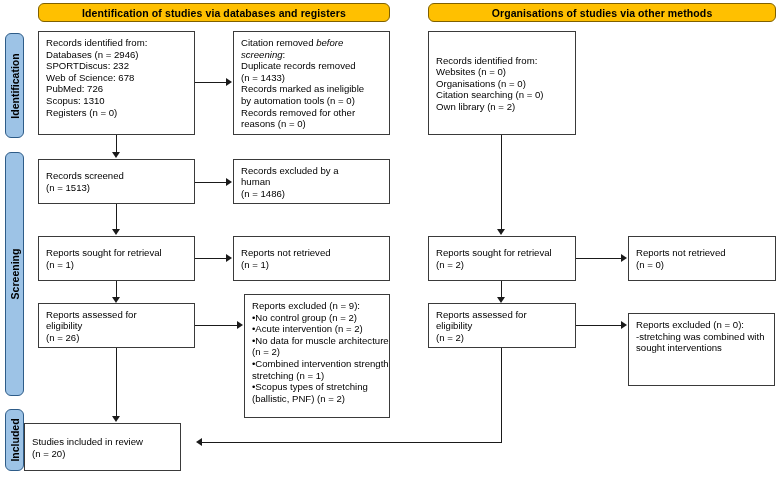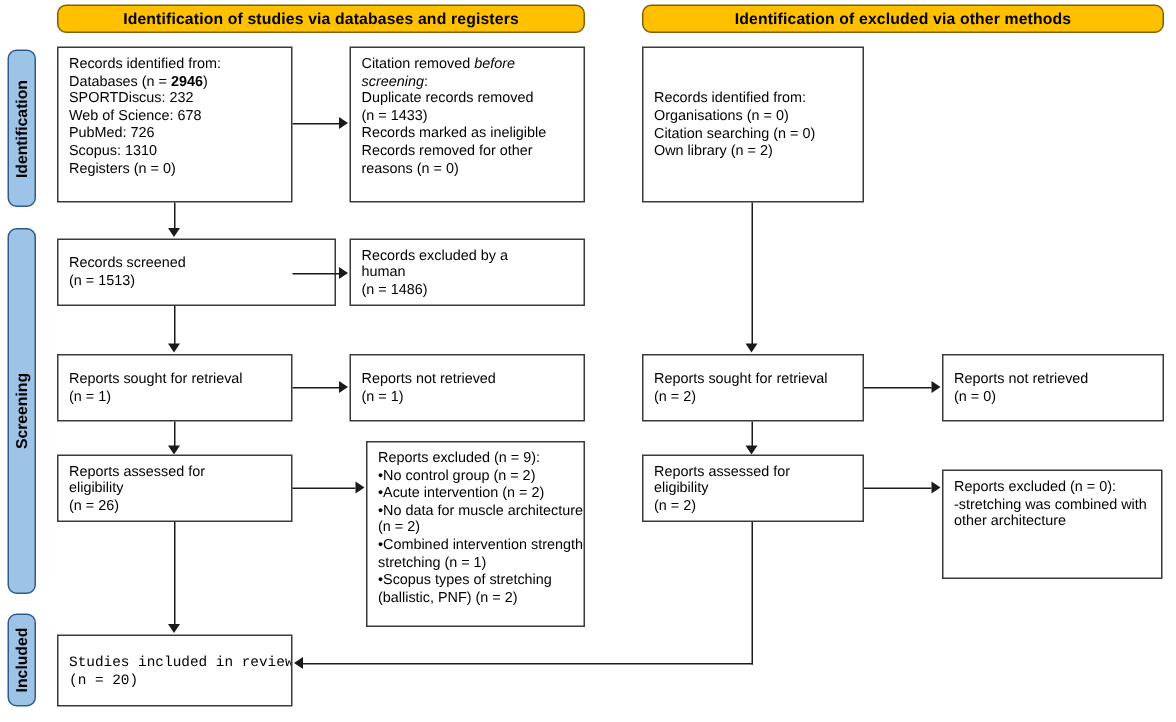--- a/index.html
+++ b/index.html
@@ -66,21 +66,21 @@
     justify-content: center;
   }
   .box .ln {
     display: block;
     white-space: nowrap;
   }
   .box .ital {
     font-style: italic;
   }
   .box .bold {
-    font-weight: bold;
+    font-weight: normal;
   }
   .line {
     position: absolute;
     background: #1a1a1a;
   }
   .h-line { height: 1px; }
   .v-line { width: 1px; }
   .arrow-down {
     position: absolute;
     width: 0; height: 0;
@@ -106,21 +106,21 @@
 </head>
 <body>
 
 <div id="diagram">
 
   <div class="band" style="left:38px; top:3px; width:352px; height:19px;">
     <span>Identification of studies via databases and registers</span>
   </div>
 
   <div class="band" style="left:428px; top:3px; width:348px; height:19px;">
-    <span>Identification of excluded via other methods</span>
+    <span>Organisations of studies via other methods</span>
   </div>
 
   <div class="stage" style="left:5px; top:33px; width:19px; height:105px;">
     <span class="stage-label">Identification</span>
   </div>
 
   <div class="stage" style="left:5px; top:152px; width:19px; height:244px;">
     <span class="stage-label">Screening</span>
   </div>
 
@@ -137,31 +137,32 @@
     <span class="ln">Scopus: 1310</span>
     <span class="ln">Registers (n = 0)</span>
   </div>
 
   <div class="box" style="left:233px; top:31px; width:157px; height:104px;">
     <span class="ln"><span>Citation removed </span><span class="ital">before</span></span>
     <span class="ln"><span class="ital">screening</span><span>:</span></span>
     <span class="ln">Duplicate records removed</span>
     <span class="ln">(n = 1433)</span>
     <span class="ln">Records marked as ineligible</span>
+    <span class="ln">by automation tools (n = 0)</span>
     <span class="ln">Records removed for other</span>
     <span class="ln">reasons (n = 0)</span>
   </div>
 
   <div class="line h-line" style="left:195px; top:82px; width:31px;"></div>
   <div class="arrow-right" style="left:226px; top:78px;"></div>
 
   <div class="line v-line" style="left:116px; top:135px; width:1px; height:18px;"></div>
   <div class="arrow-down" style="left:112px; top:152px;"></div>
 
-  <div class="box vcenter" style="left:38px; top:159px; width:186px; height:45px;">
+  <div class="box vcenter" style="left:38px; top:159px; width:157px; height:45px;">
     <span class="ln">Records screened</span>
     <span class="ln">(n = 1513)</span>
   </div>
 
   <div class="box vcenter" style="left:233px; top:159px; width:157px; height:45px;">
     <span class="ln">Records excluded by a</span>
     <span class="ln">human</span>
     <span class="ln">(n = 1486)</span>
   </div>
 
@@ -204,27 +205,28 @@
     <span class="ln">•Scopus types of stretching</span>
     <span class="ln">(ballistic, PNF) (n = 2)</span>
   </div>
 
   <div class="line h-line" style="left:195px; top:325px; width:42px;"></div>
   <div class="arrow-right" style="left:237px; top:321px;"></div>
 
   <div class="line v-line" style="left:116px; top:348px; width:1px; height:69px;"></div>
   <div class="arrow-down" style="left:112px; top:416px;"></div>
 
-  <div class="box vcenter" style="left:38px; top:423px; width:157px; height:48px;font-family:Liberation Mono, monospace;">
+  <div class="box vcenter" style="left:24px; top:423px; width:157px; height:48px;">
     <span class="ln">Studies included in review</span>
     <span class="ln">(n = 20)</span>
   </div>
 
   <div class="box vcenter" style="left:428px; top:31px; width:148px; height:104px;">
     <span class="ln">Records identified from:</span>
+    <span class="ln">Websites (n = 0)</span>
     <span class="ln">Organisations (n = 0)</span>
     <span class="ln">Citation searching (n = 0)</span>
     <span class="ln">Own library (n = 2)</span>
   </div>
 
   <div class="line v-line" style="left:501px; top:135px; width:1px; height:96px;"></div>
   <div class="arrow-down" style="left:497px; top:229px;"></div>
 
   <div class="box vcenter" style="left:428px; top:236px; width:148px; height:45px;">
     <span class="ln">Reports sought for retrieval</span>
@@ -244,21 +246,21 @@
 
   <div class="box vcenter" style="left:428px; top:303px; width:148px; height:45px;">
     <span class="ln">Reports assessed for</span>
     <span class="ln">eligibility</span>
     <span class="ln">(n = 2)</span>
   </div>
 
   <div class="box" style="left:628px; top:313px; width:147px; height:73px;">
     <span class="ln">Reports excluded (n = 0):</span>
     <span class="ln">-stretching was combined with</span>
-    <span class="ln">other architecture</span>
+    <span class="ln">sought interventions</span>
   </div>
 
   <div class="line h-line" style="left:576px; top:325px; width:45px;"></div>
   <div class="arrow-right" style="left:621px; top:321px;"></div>
 
   <div class="line v-line" style="left:501px; top:348px; width:1px; height:95px;"></div>
   <div class="line h-line" style="left:202px; top:442px; width:300px;"></div>
   <div class="arrow-left" style="left:196px; top:438px;"></div>
 
 </div>

